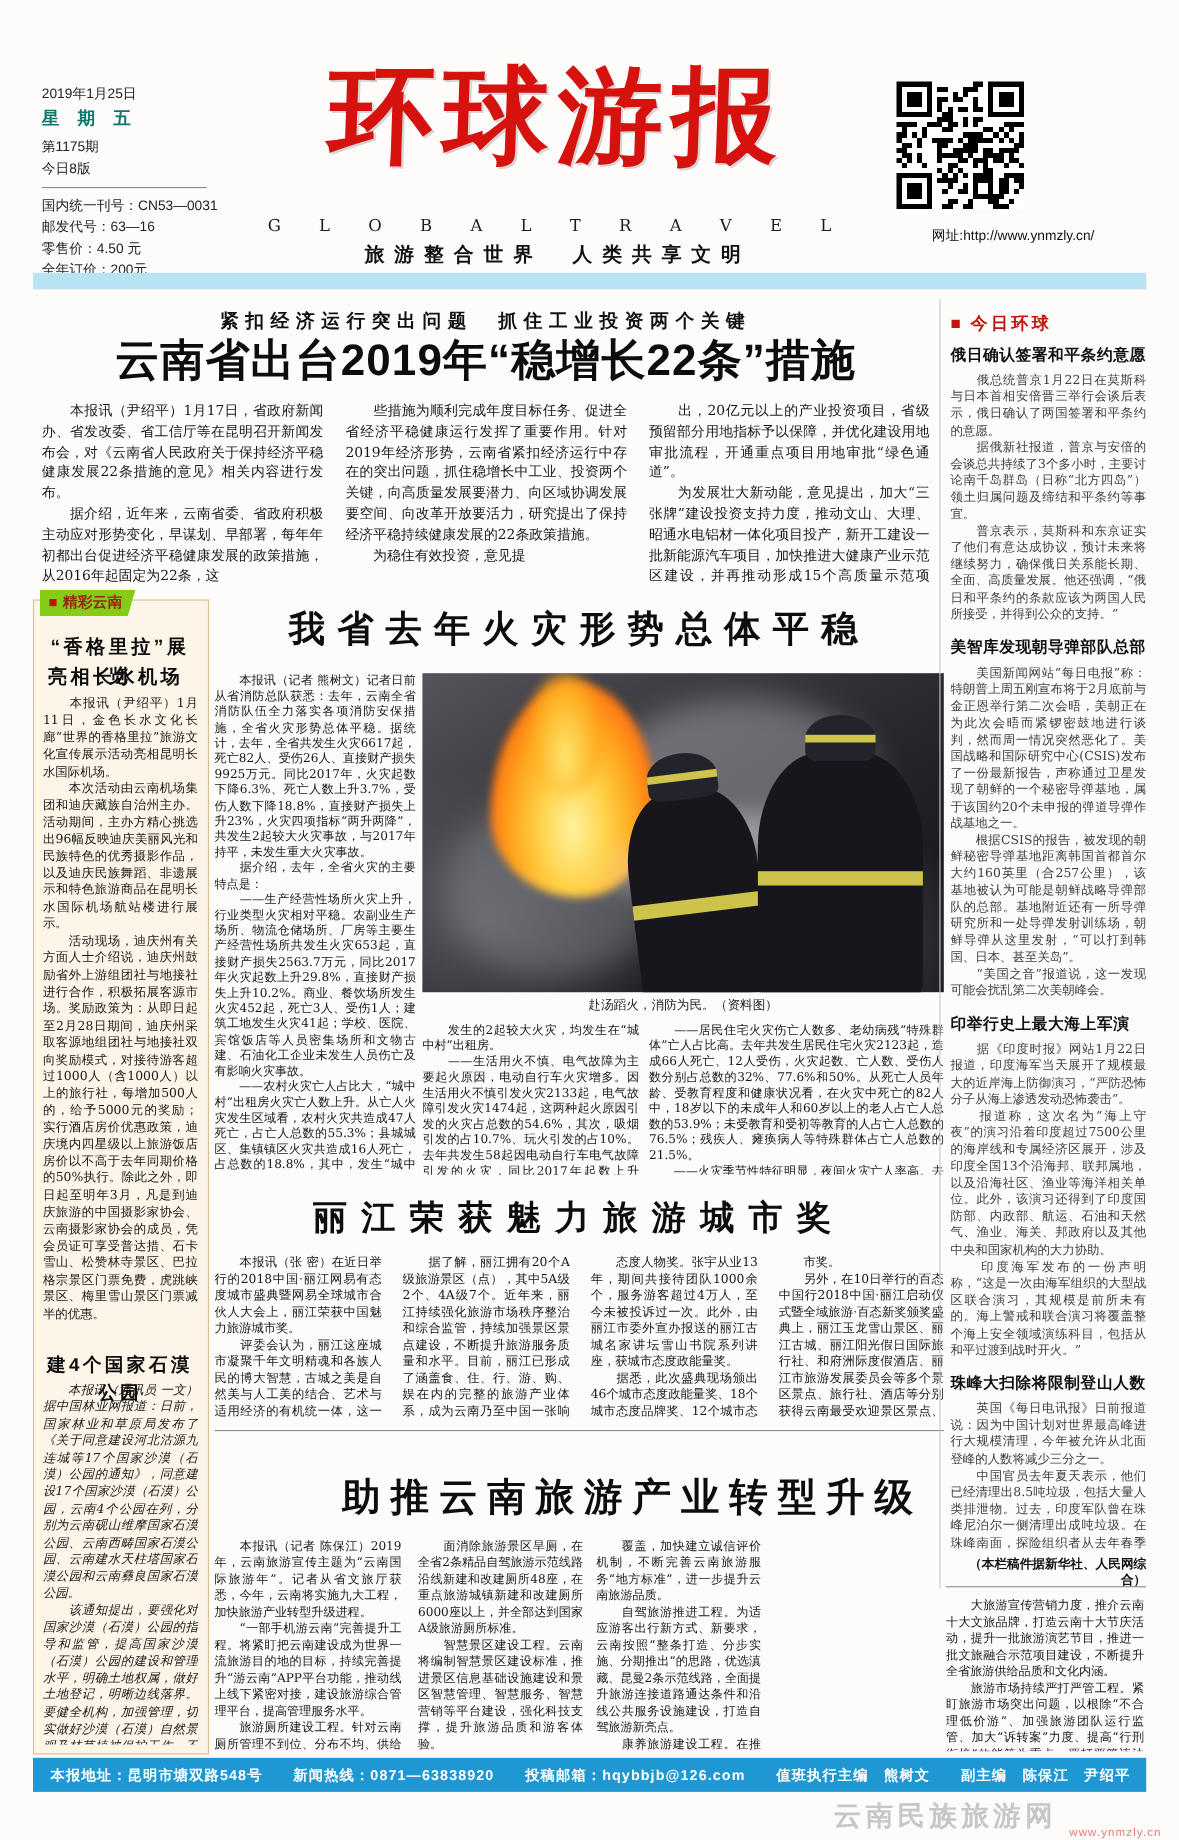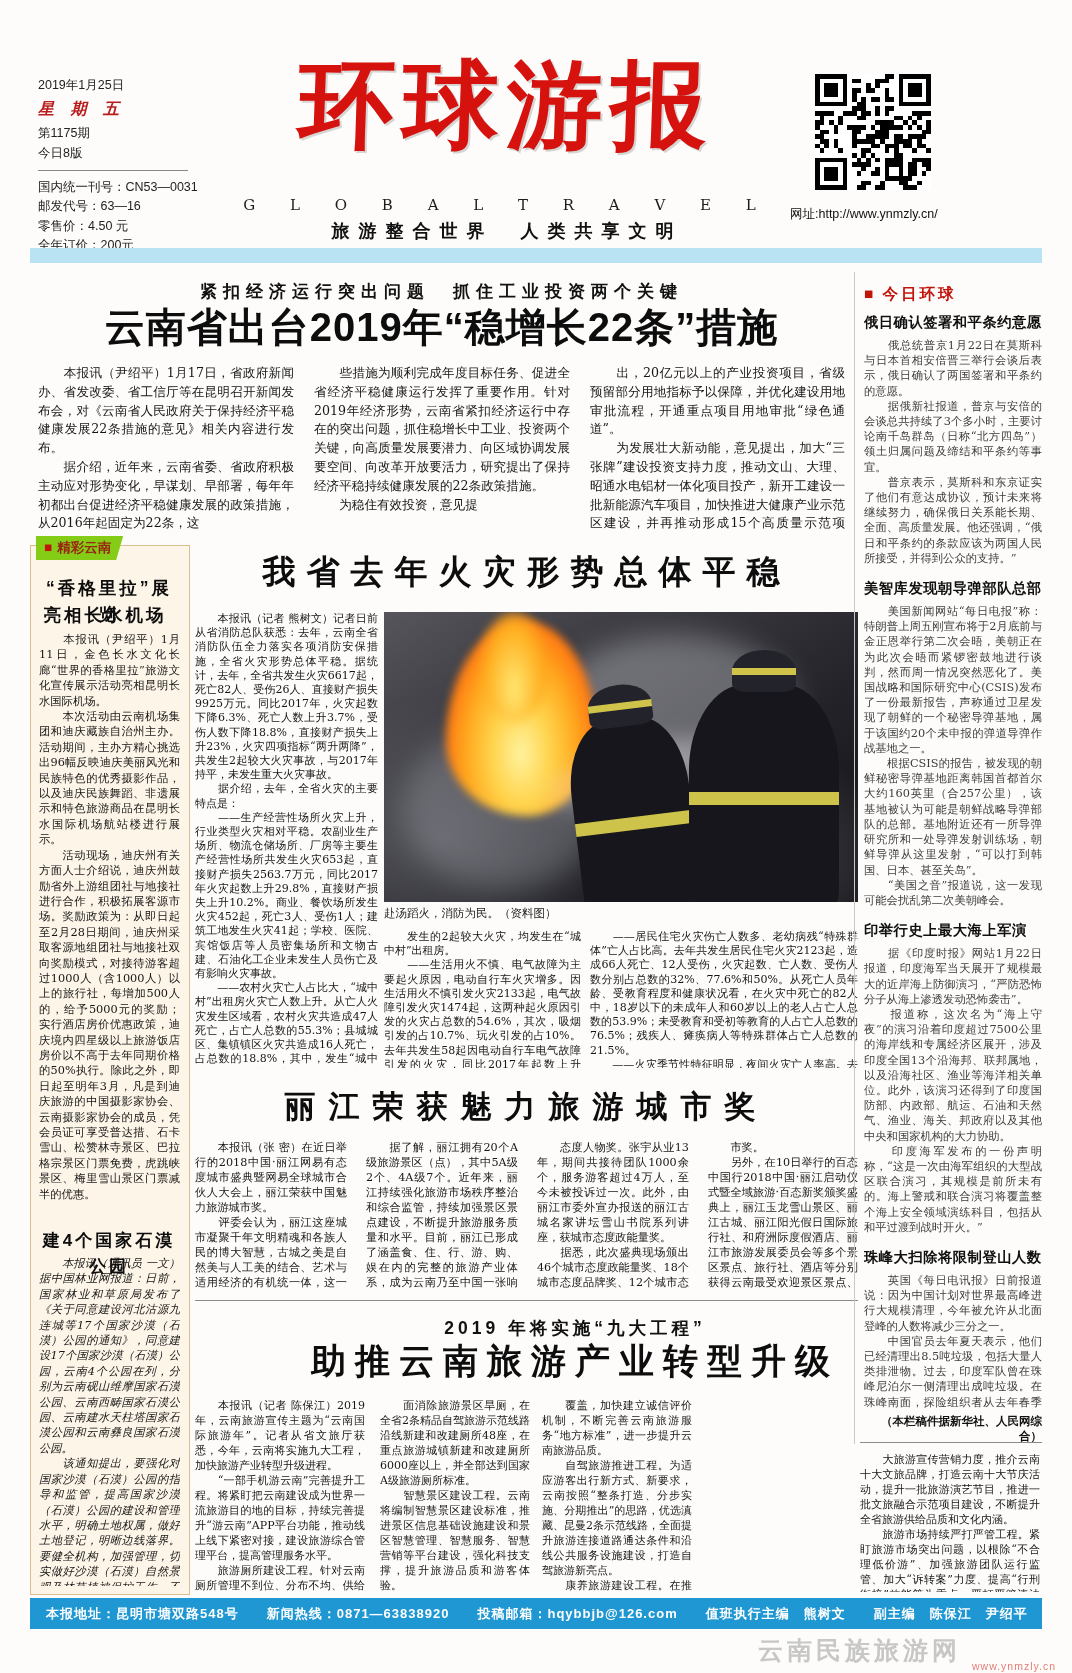--- a/index.html
+++ b/index.html
@@ -3,28 +3,28 @@
 <meta charset="utf-8">
 <style>
   html,body{margin:0;padding:0;background:#e9e9e9;}
   .page{position:relative;width:1072px;height:1673px;background:#fdfcfa;margin:0 auto;overflow:hidden;
         font-family:"Liberation Sans",sans-serif;padding-left:16px;}
   .abs{position:absolute;}
   .bodytext{font-family:"DejaVu Serif","Liberation Serif",serif;text-align:justify;white-space:pre-line;
             overflow:hidden;color:#161616;}
   
   .dateblock{font-size:12.5px;color:#222;line-height:1.55;font-family:"Liberation Sans",sans-serif;}
-  .dateblock .weekday{color:#b91c1c; font-weight:bold;font-size:16px;letter-spacing:6px;margin:2px 0;font-style:italic;}
+  .dateblock .weekday{color:#0f766e; font-weight:bold;font-size:16px;letter-spacing:6px;margin:2px 0;}
   .dateblock hr{border:none;border-top:1px solid #888;margin:7px 0;width:150px;}
   .mast-title{font-family:"DejaVu Serif","Liberation Serif",serif;font-weight:900;color:#d5120d;
               font-size:96px;letter-spacing:8px;line-height:1.1;text-align:center;
               text-shadow:2px 2px 0 rgba(180,180,180,.55);transform:skewX(-2deg);}
   .mast-en{font-family:"DejaVu Serif",serif;font-size:15px;letter-spacing:15px;color:#1c1c1c;text-align:center;}
   .mast-slogan{font-family:"DejaVu Serif",serif;font-size:18px;font-weight:bold;letter-spacing:9px;color:#111;text-align:center;}
-  .website{font-size:12.5px;color:#111;font-family:"Liberation Sans",sans-serif;}
+  .website{font-size:12.5px;color:#111;text-align:center;font-family:"Liberation Sans",sans-serif;}
   .cyanband{background:#b9e2f2;}
   
   .kicker{font-weight:bold;color:#111;text-align:center;}
   .headline{font-weight:900;color:#0d0d0d;text-align:center;font-family:"Liberation Sans",sans-serif;}
   .rule{background:#8a8a8a;height:1px;}
   
   .leftbox{background:#fdf5e8;border:1px solid #dcbd8f;}
   .lefttag{background:#84cc16;color:#9a2410;font-weight:bold;font-size:13.5px;padding:3px 12px 3px 8px;
            clip-path:polygon(0 0,100% 0,92% 100%,0 100%);}
   .lefttag .sq{color:#c1150c;margin-right:5px;}
@@ -53,21 +53,21 @@
   .s2{left:4%;top:40%;width:200px;height:160px;background:rgba(170,170,178,.30);}
   .spray{position:absolute;left:30%;top:42%;width:230px;height:80px;transform:rotate(-14deg);
       background:radial-gradient(ellipse,rgba(235,235,240,.75),transparent 70%);filter:blur(7px);}
   .ff{position:absolute;background:#16161c;border-radius:38% 38% 8% 8%;}
   .ff .band{position:absolute;left:0;width:100%;height:13px;background:#ded24e;opacity:.92;}
   .ff .helmet{position:absolute;top:-34px;left:50%;transform:translateX(-50%);width:64px;height:42px;
       background:#23232b;border-radius:50% 50% 20% 20%;}
   .ff .helmet::after{content:"";position:absolute;top:18px;left:0;width:100%;height:7px;background:#cfc34a;}
   .ff1{left:40%;bottom:-6px;width:118px;height:190px;transform:rotate(-7deg);}
   .ff2{right:4%;bottom:-8px;width:150px;height:226px;}
-  .caption{font-family:"DejaVu Serif",serif;font-size:11.5px;color:#222;text-align:left;}
+  .caption{font-family:"DejaVu Serif",serif;font-size:11.5px;color:#222;text-align:center;}
   
   .footerbar{background:#1e97d3;color:#fff;font-weight:bold;font-size:13px;letter-spacing:1px;
       line-height:31px;padding:0 16px;white-space:nowrap;overflow:hidden;}
   .watermark{color:rgba(145,145,145,.5);font-weight:900;font-size:25px;letter-spacing:4px;}
   .watermark-sub{color:rgba(210,40,30,.6);font-size:10.5px;text-align:right;letter-spacing:1px;}
   svg{display:block;}
 </style>
 </head>
 <body>
 
@@ -369,21 +369,20 @@
 　　评委会认为，丽江这座城市凝聚千年文明精魂和各族人民的博大智慧，古城之美是自然美与人工美的结合、艺术与适用经济的有机统一体，这一切的外在展现，正体现着丽江的城市态度；守护的同时，开放而包容。</div>
   <div class="abs bodytext" style="left:366px;top:1140px;width:152px;height:150px;font-size:11.2px;line-height:15px;">　　据了解，丽江拥有20个A级旅游景区（点），其中5A级2个、4A级7个。近年来，丽江持续强化旅游市场秩序整治和综合监管，持续加强景区景点建设，不断提升旅游服务质量和水平。目前，丽江已形成了涵盖食、住、行、游、购、娱在内的完整的旅游产业体系，成为云南乃至中国一张响亮的旅游名片。
 　　同时，金牌导游张宇获城市</div>
   <div class="abs bodytext" style="left:537px;top:1140px;width:152px;height:150px;font-size:11.2px;line-height:15px;">　　态度人物奖。张宇从业13年，期间共接待团队1000余个，服务游客超过4万人，至今未被投诉过一次。此外，由丽江市委外宣办报送的丽江古城名家讲坛雪山书院系列讲座，获城市态度政能量奖。
 　　据悉，此次盛典现场颁出46个城市态度政能量奖、18个城市态度品牌奖、12个城市态度人物奖及中国魅力旅游城</div>
   <div class="abs bodytext" style="left:708px;top:1140px;width:150px;height:150px;font-size:11.2px;line-height:15px;">　　市奖。
 　　另外，在10日举行的百态中国行2018中国·丽江启动仪式暨全域旅游·百态新奖颁奖盛典上，丽江玉龙雪山景区、丽江古城、丽江阳光假日国际旅行社、和府洲际度假酒店、丽江市旅游发展委员会等多个景区景点、旅行社、酒店等分别获得云南最受欢迎景区景点、云南最佳酒店、云南旅游发展贡献奖等奖项。</div>
 
   <div class="abs rule" style="left:195px;top:1300px;width:663px;"></div>
 
-  <div class="abs kicker" style="left:195px;top:1316px;width:760px;font-size:17.5px;letter-spacing:4px;">2019 年将实施“九大工程”</div>
   <div class="abs headline" style="left:195px;top:1338px;width:760px;font-size:35px;letter-spacing:9px;">助推云南旅游产业转型升级</div>
   <div class="abs bodytext" style="left:195px;top:1398px;width:170px;height:194px;font-size:11px;line-height:15px;">　　本报讯（记者 陈保江）2019年，云南旅游宣传主题为“云南国际旅游年”。记者从省文旅厅获悉，今年，云南将实施九大工程，加快旅游产业转型升级进程。
 　　“一部手机游云南”完善提升工程。将紧盯把云南建设成为世界一流旅游目的地的目标，持续完善提升“游云南”APP平台功能，推动线上线下紧密对接，建设旅游综合管理平台，提高管理服务水平。
 　　旅游厕所建设工程。针对云南厕所管理不到位、分布不均、供给不足的突出问题，在主要旅游景区新建和改建厕所1660座，全</div>
   <div class="abs bodytext" style="left:380px;top:1398px;width:150px;height:194px;font-size:11px;line-height:15px;">　　面消除旅游景区旱厕，在全省2条精品自驾旅游示范线路沿线新建和改建厕所48座，在重点旅游城镇新建和改建厕所6000座以上，并全部达到国家A级旅游厕所标准。
 　　智慧景区建设工程。云南将编制智慧景区建设标准，推进景区信息基础设施建设和景区智慧管理、智慧服务、智慧营销等平台建设，强化科技支撑，提升旅游品质和游客体验。
 　　旅游品质提升工程。将以全面提升云南旅游服务质量为目标，积极开展涉旅企业诚信评价并实现全</div>
   <div class="abs bodytext" style="left:542px;top:1398px;width:150px;height:194px;font-size:11px;line-height:15px;">　　覆盖，加快建立诚信评价机制，不断完善云南旅游服务“地方标准”，进一步提升云南旅游品质。
 　　自驾旅游推进工程。为适应游客出行新方式、新要求，云南按照“整条打造、分步实施、分期推出”的思路，优选滇藏、昆曼2条示范线路，全面提升旅游连接道路通达条件和沿线公共服务设施建设，打造自驾旅游新亮点。
 　　康养旅游建设工程。在推进旅游与体育、康养等相关产业深度融合发展方面，将在全省新建和改造提升10条徒步旅游线路，组织举办11个体育旅游赛事活动，提升改造</div>

